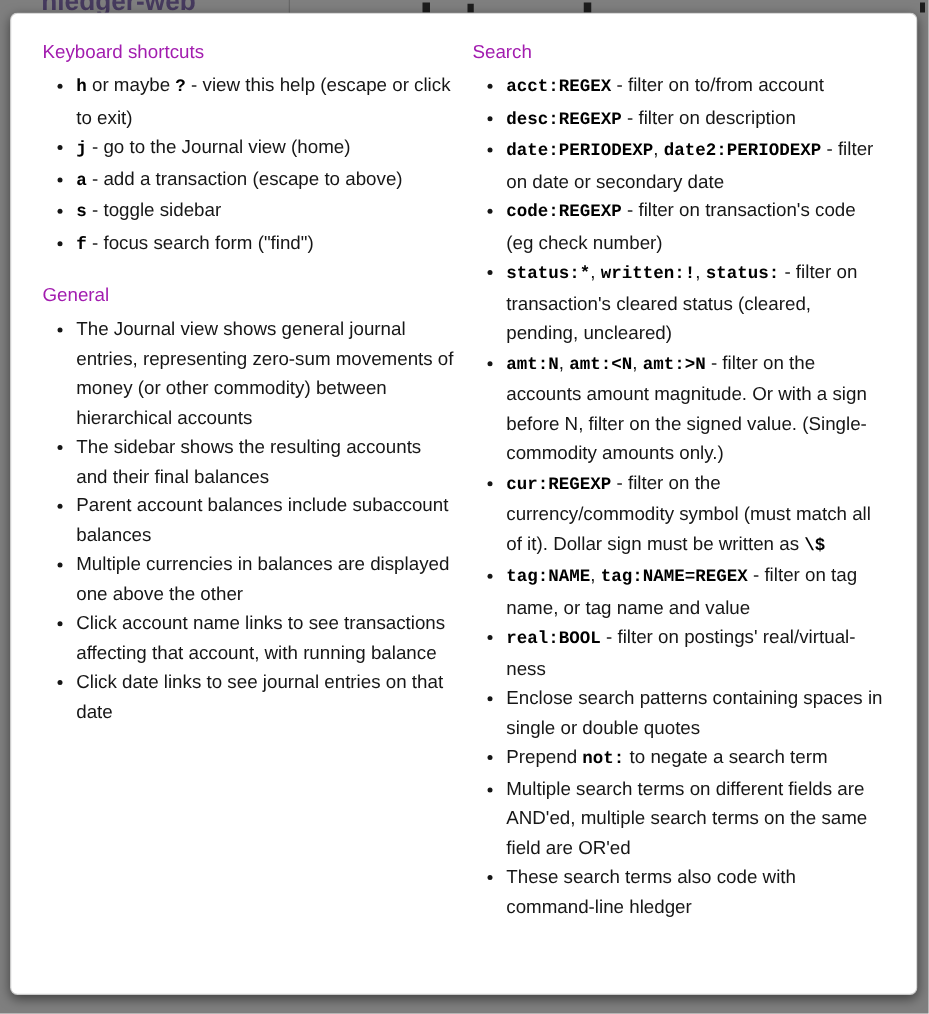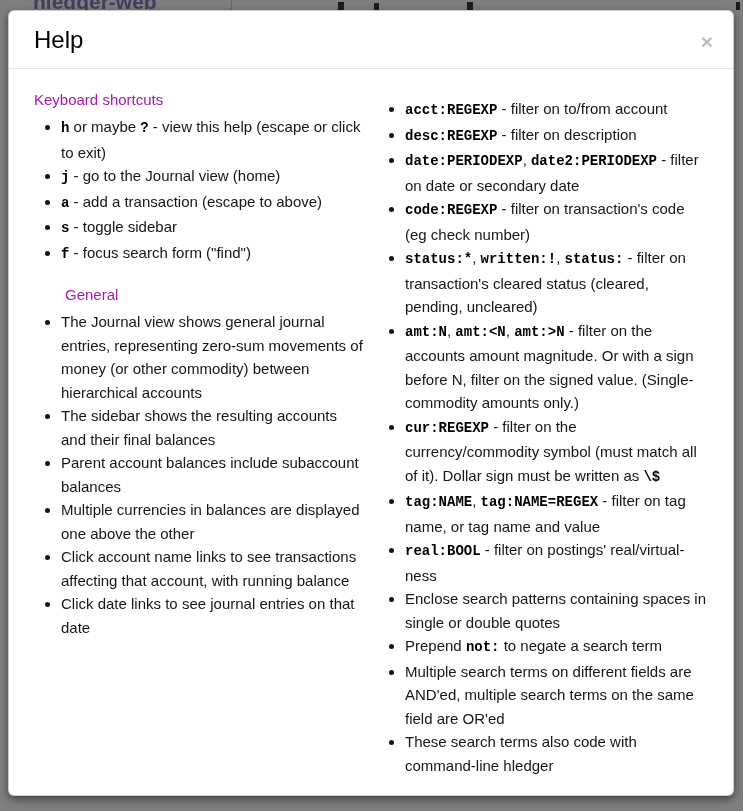--- a/index.html
+++ b/index.html
@@ -78,21 +78,21 @@
     display:flex;
     gap:14px;
   }
   .help-col{flex:1 1 50%;min-width:0;}
   .section-heading{
     font-size:15px;
     font-weight:normal;
     line-height:18px;
     color:#a21caf;
   }
-  .section-heading:not(:first-child){margin-top:20px;margin-left:31px;}
+  .section-heading:not(:first-child){margin-top:20px;}
   .help-list{
     margin:6px 0 0 0;
     padding-left:27px;
     list-style-type:disc;
   }
   .help-list li{
     font-size:15px;
     line-height:23.5px;
   }
   .code{
@@ -108,24 +108,20 @@
 <div class="page">
 
   <span class="peek-brand">hledger-web</span>
   <div class="peek-divider-v"></div>
   <div class="peek-glyph g1"></div>
   <div class="peek-glyph g2"></div>
   <div class="peek-glyph g3"></div>
   <div class="peek-glyph g4"></div>
 
   <div class="modal">
-    <div class="modal-header">
-      <div class="modal-title">Help</div>
-      <button class="close-btn">×</button>
-    </div>
     <div class="modal-body">
       <div class="help-col">
           <div class="section-heading">Keyboard shortcuts</div>
           <ul class="help-list">
             <li><span class="code">h</span><span> or maybe </span><span class="code">?</span><span> - view this help (escape or click to exit)</span></li>
             <li><span class="code">j</span><span> - go to the Journal view (home)</span></li>
             <li><span class="code">a</span><span> - add a transaction (escape to above)</span></li>
             <li><span class="code">s</span><span> - toggle sidebar</span></li>
             <li><span class="code">f</span><span> - focus search form ("find")</span></li>
           </ul>
@@ -133,22 +129,23 @@
           <ul class="help-list">
             <li><span>The Journal view shows general journal entries, representing zero-sum movements of money (or other commodity) between hierarchical accounts</span></li>
             <li><span>The sidebar shows the resulting accounts and their final balances</span></li>
             <li><span>Parent account balances include subaccount balances</span></li>
             <li><span>Multiple currencies in balances are displayed one above the other</span></li>
             <li><span>Click account name links to see transactions affecting that account, with running balance</span></li>
             <li><span>Click date links to see journal entries on that date</span></li>
           </ul>
         </div>
       <div class="help-col">
+          <div class="section-heading">Search</div>
           <ul class="help-list">
-            <li><span class="code">acct:REGEXP</span><span> - filter on to/from account</span></li>
+            <li><span class="code">acct:REGEX</span><span> - filter on to/from account</span></li>
             <li><span class="code">desc:REGEXP</span><span> - filter on description</span></li>
             <li><span class="code">date:PERIODEXP</span><span>, </span><span class="code">date2:PERIODEXP</span><span> - filter on date or secondary date</span></li>
             <li><span class="code">code:REGEXP</span><span> - filter on transaction's code (eg check number)</span></li>
             <li><span class="code">status:*</span><span>, </span><span class="code">written:!</span><span>, </span><span class="code">status:</span><span> - filter on transaction's cleared status (cleared, pending, uncleared)</span></li>
             <li><span class="code">amt:N</span><span>, </span><span class="code">amt:&lt;N</span><span>, </span><span class="code">amt:&gt;N</span><span> - filter on the accounts amount magnitude. Or with a sign before N, filter on the signed value. (Single-commodity amounts only.)</span></li>
             <li><span class="code">cur:REGEXP</span><span> - filter on the currency/commodity symbol (must match all of it). Dollar sign must be written as </span><span class="code">\$</span></li>
             <li><span class="code">tag:NAME</span><span>, </span><span class="code">tag:NAME=REGEX</span><span> - filter on tag name, or tag name and value</span></li>
             <li><span class="code">real:BOOL</span><span> - filter on postings' real/virtual-ness</span></li>
             <li><span>Enclose search patterns containing spaces in single or double quotes</span></li>
             <li><span>Prepend </span><span class="code">not:</span><span> to negate a search term</span></li>

